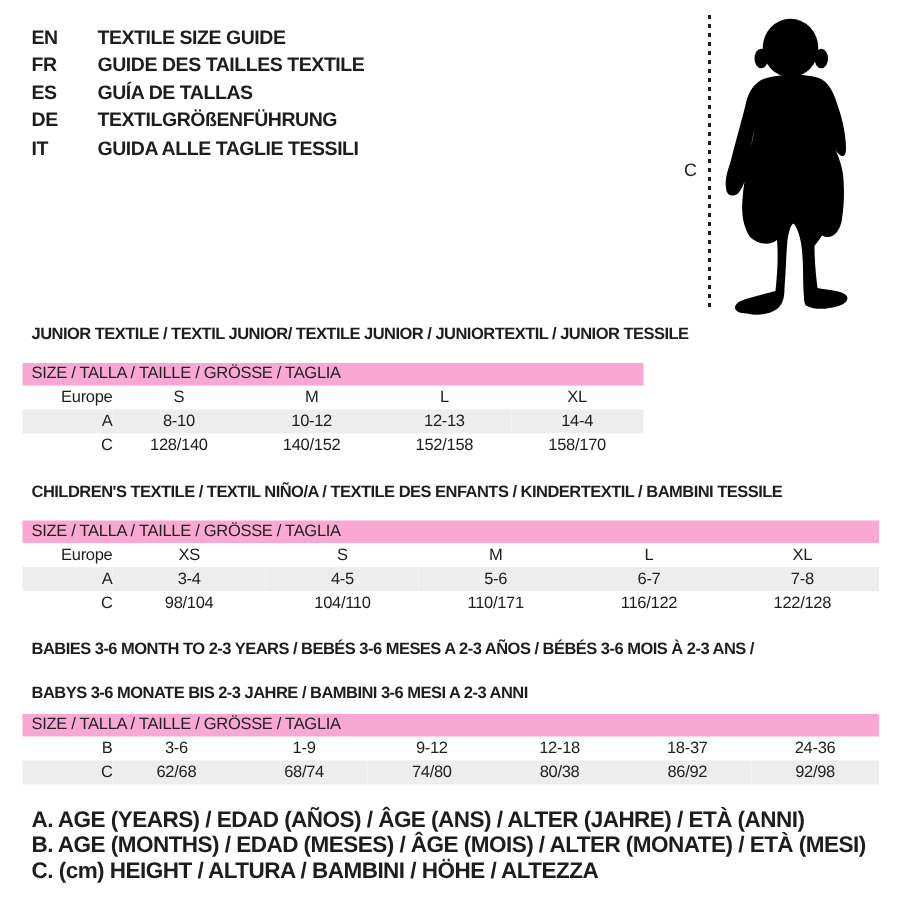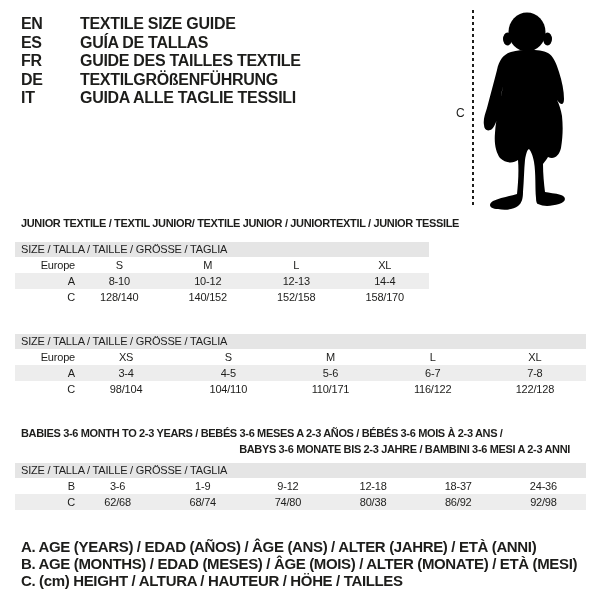--- a/index.html
+++ b/index.html
@@ -3,64 +3,64 @@
 <meta charset="utf-8">
 <style>
   html,body{margin:0;padding:0;background:#fff;}
   .page{
     position:relative;width:600px;height:600px;background:#fff;
     font-family:"Liberation Sans",sans-serif;color:#1d1d1b;overflow:hidden;
   }
   
   .lang-block{position:absolute;top:15px;left:21px;}
   .lang-row{display:flex;height:18.5px;align-items:center;
-    font-weight:bold;font-size:16px;letter-spacing:-0.3px;gap:15px;}
+    font-weight:bold;font-size:13px;letter-spacing:-0.3px;}
   .lang-code{width:44px;flex:0 0 44px;}
   
   .measure-line{position:absolute;left:472px;top:10px;width:2px;height:198px;
     background:repeating-linear-gradient(to bottom,#1d1d1b 0 3px,transparent 3px 6px);}
   .figure-label{position:absolute;left:456px;top:106px;font-size:12px;}
   .baby-svg{position:absolute;left:478px;top:8px;width:100px;height:205px;}
   
   .size-section{position:absolute;left:15px;}
   .s0{top:217px;width:414px;}
   .s1{top:322px;width:571px;}
   .s2{top:427px;width:571px;}
-  .section-title{margin:0;padding:0 16px 0 6px;font-size:11px;font-weight:bold;
+  .section-title{margin:0;padding:0 0 0 6px;font-size:11px;font-weight:bold;
     line-height:13px;letter-spacing:-0.35px;white-space:nowrap;}
-  .s2 .section-title-line2{margin-top:3px;text-align:right;}
+  .s2 .section-title-line2{margin-top:16px;}
   .size-section table{border-collapse:collapse;table-layout:fixed;width:100%;margin-top:12px;}
   .s2 table{margin-top:7px;}
-  thead th{background:#e5e5e5;height:15px;line-height:15px;font-size:11px;
+  thead th{background:#f9a8d4;height:15px;line-height:15px;font-size:11px;
     font-weight:normal;text-align:left;padding:0 0 0 6px;letter-spacing:-0.2px;color:#222;}
   tbody td{height:16px;line-height:16px;font-size:11px;text-align:center;
     padding:0;letter-spacing:-0.2px;}
   tbody td.row-label{text-align:right;padding-left:6px;}
   tbody tr:nth-child(even){background:#ededed;}
   
   .footnotes{position:absolute;left:21px;top:538px;}
   .footnote{font-size:15px;font-weight:bold;line-height:17px;letter-spacing:-0.35px;white-space:nowrap;}
 </style>
 </head>
 <body>
 
 <div class="page">
 
   <div class="lang-block">
     <div class="lang-row">
       <span class="lang-code">EN</span>
       <span class="lang-title">TEXTILE SIZE GUIDE</span>
     </div>
     <div class="lang-row">
+      <span class="lang-code">FR</span>
+      <span class="lang-title">GUIDE DES TAILLES TEXTILE</span>
+    </div>
+    <div class="lang-row">
       <span class="lang-code">ES</span>
       <span class="lang-title">GUÍA DE TALLAS</span>
-    </div>
-    <div class="lang-row">
-      <span class="lang-code">FR</span>
-      <span class="lang-title">GUIDE DES TAILLES TEXTILE</span>
     </div>
     <div class="lang-row">
       <span class="lang-code">DE</span>
       <span class="lang-title">TEXTILGRÖßENFÜHRUNG</span>
     </div>
     <div class="lang-row">
       <span class="lang-code">IT</span>
       <span class="lang-title">GUIDA ALLE TAGLIE TESSILI</span>
     </div>
   </div>
@@ -142,20 +142,21 @@
             <td>128/140</td>
             <td>140/152</td>
             <td>152/158</td>
             <td>158/170</td>
           </tr>
         </tbody>
     </table>
   </section>
 
   <section class="size-section s1">
+    <h2 class="section-title">CHILDREN'S TEXTILE / TEXTIL NIÑO/A / TEXTILE DES ENFANTS / KINDERTEXTIL / BAMBINI TESSILE</h2>
     <table>
         <colgroup>
           <col style="width: 60px;">
           <col>
           <col>
           <col>
           <col>
           <col>
         </colgroup>
       <thead>
@@ -229,16 +230,16 @@
             <td>86/92</td>
             <td>92/98</td>
           </tr>
         </tbody>
     </table>
   </section>
 
   <div class="footnotes">
     <div class="footnote">A. AGE (YEARS) / EDAD (AÑOS) / ÂGE (ANS) / ALTER (JAHRE) / ETÀ (ANNI)</div>
     <div class="footnote">B. AGE (MONTHS) / EDAD (MESES) / ÂGE (MOIS) / ALTER (MONATE) / ETÀ (MESI)</div>
-    <div class="footnote">C. (cm) HEIGHT / ALTURA / HAUTEUR / HÖHE / TAILLES</div>
+    <div class="footnote">C. (cm) HEIGHT / ALTURA / BAMBINI / HÖHE / ALTEZZA</div>
   </div>
 
 </div>
 
 </body></html>

